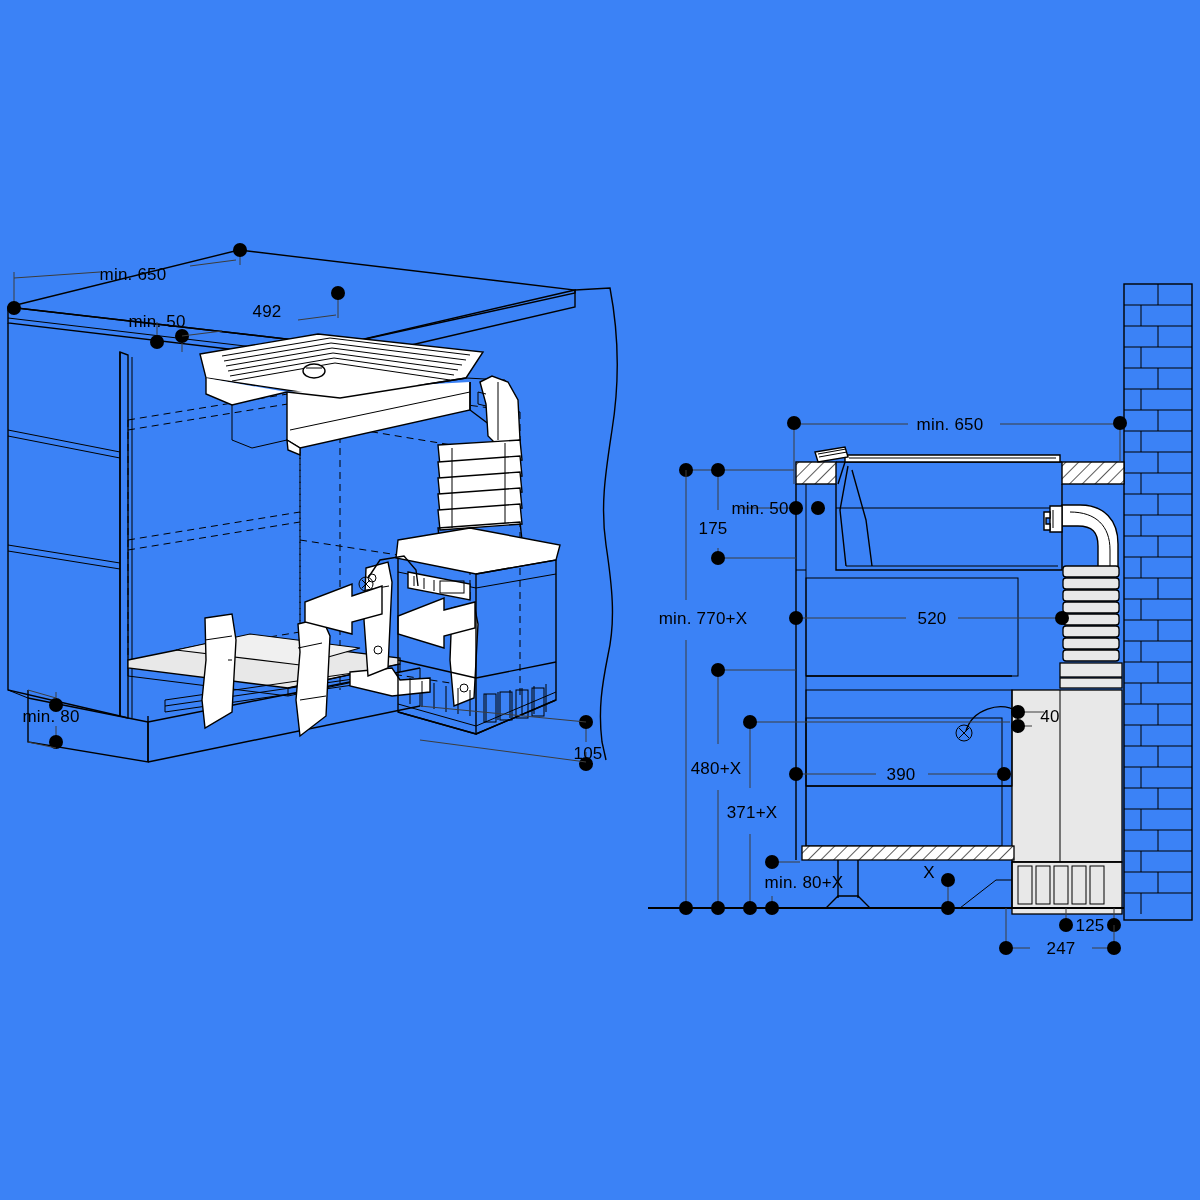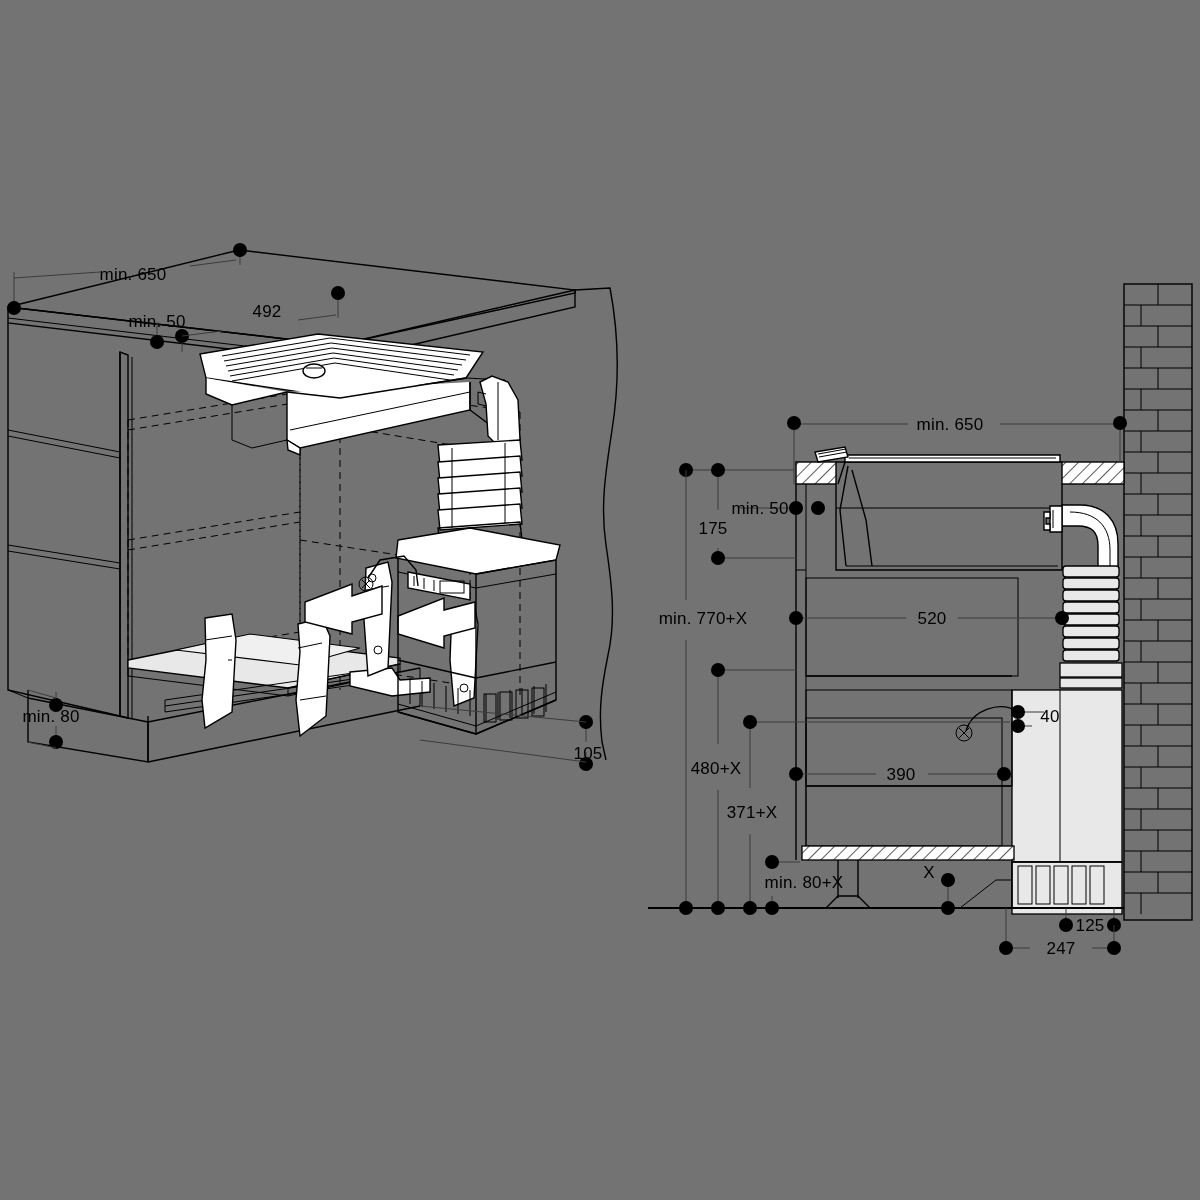--- a/index.html
+++ b/index.html
@@ -6,21 +6,21 @@
   html, body {
     margin: 0; padding: 0;
     width: 1200px; height: 1200px;
     background: #ffffff;
     font-family: "Liberation Sans", sans-serif;
     overflow: hidden;
   }
   #stage {
     position: relative;
     width: 1200px; height: 1200px;
-    background: #737373;
+    background: #3b82f6;
   }
   svg#drawing { position: absolute; left: 0; top: 0; width: 1200px; height: 1200px; }
   text { font-family: "Liberation Sans", sans-serif; fill: #000; }
   .dimlabel { font-size: 17px; letter-spacing: 0.2px; }
   .thin { fill: none; stroke: #000; stroke-width: 1; }
   .med  { fill: none; stroke: #000; stroke-width: 1.4; }
   .thick{ fill: none; stroke: #000; stroke-width: 2.2; }
   .dimline { fill: none; stroke: #3c3c3c; stroke-width: 1; }
   .dash { fill: none; stroke: #000; stroke-width: 1; stroke-dasharray: 7 5; }
   .wfill { fill: #ffffff; stroke: #000; stroke-width: 1.4; }

